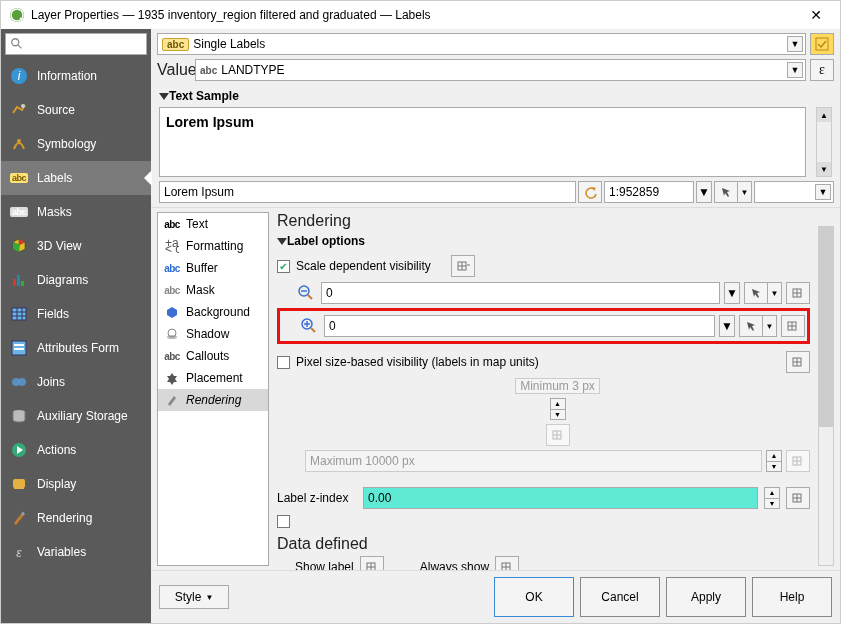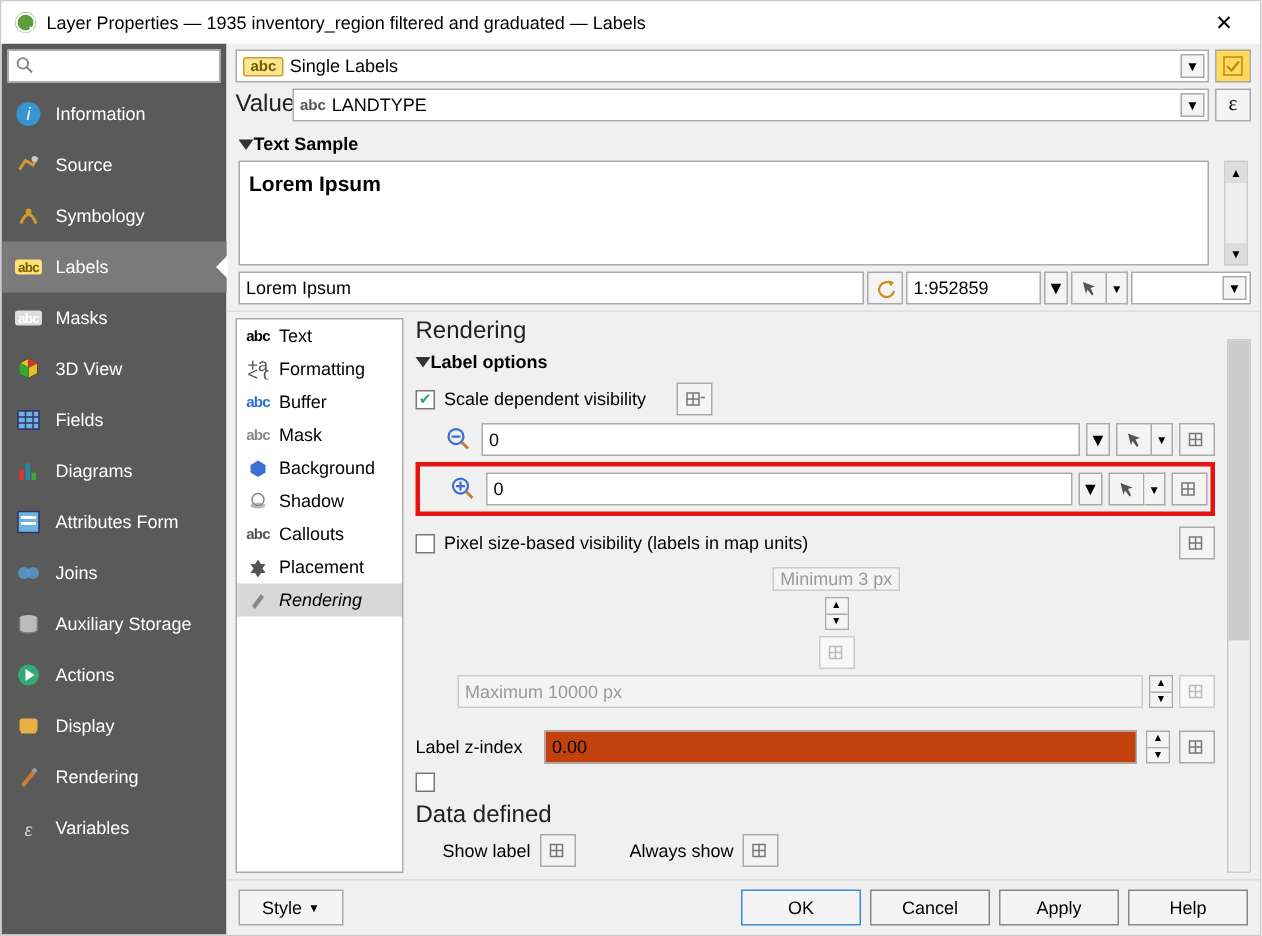--- a/index.html
+++ b/index.html
@@ -61,21 +61,21 @@
 .scalefield.disabled .numbox { background:#f4f4f4; color:#999; border-color:#ccc;}
 .sqbtn.disabled { background:#f8f8f8; color:#bbb; border-color:#ccc;}
 .redbox { border:3px solid #e81212; padding:2px; margin:2px 0;}
 .spin { display:inline-flex; flex-direction:column; border:1px solid #aaa; width:16px; height:22px;}
 .spin div{flex:1; display:flex;align-items:center;justify-content:center; font-size:7px; background:#f4f4f4;}
 .spin div:first-child{border-bottom:1px solid #aaa;}
 
 .footer { display:flex; gap:6px; padding:6px 8px; align-items:center; border-top:1px solid #ddd;}
 .footer .stylebtn { width:70px; height:24px; border:1px solid #aaa; background:#f4f4f4; display:flex; align-items:center; justify-content:center; gap:4px;}
 .footer .spacer { flex:1;}
-.footer .btn { width:80px; height:24px; border:1px solid #888; background:#f4f4f4; display:flex; align-items:center; justify-content:center; cursor:pointer;}
+.footer .btn { width:80px; height:40px; border:1px solid #888; background:#f4f4f4; display:flex; align-items:center; justify-content:center; cursor:pointer;}
 .footer .btn.primary { border-color:#3b8bd4;}
 
 .ic-abc { font-size:9px; font-weight:bold; letter-spacing:-0.5px;}
 .ic-yellow { background:#ffe17a; border-radius:2px; padding:0 2px; color:#7a5c00;}
 .lbl-small { font-size:16px; color:#222;}
 svg { display:block;}
 </style>
 </head>
 <body>
 
@@ -145,38 +145,38 @@
               <path d="M9 2v13M3 5l6 3 6-3" stroke="#333" stroke-width="0.5" fill="none"></path>
               <path d="M9 2l6 3-6 3z" fill="#d33"></path>
               <path d="M3 5l6 3v7l-6-3z" fill="#3a3"></path>
             </svg>
           </span>
         <span>3D View</span>
       </div>
       <div class="item">
         <span class="ic">
             <svg width="18" height="18">
+              <rect x="3" y="8" width="3" height="7" fill="#d33"></rect>
+              <rect x="7" y="4" width="3" height="11" fill="#28a"></rect>
+              <rect x="11" y="10" width="3" height="5" fill="#3a3"></rect>
+            </svg>
+          </span>
+        <span>Diagrams</span>
+      </div>
+      <div class="item">
+        <span class="ic">
+            <svg width="18" height="18">
               <rect x="2" y="3" width="14" height="12" fill="#6bb3e0" stroke="#336"></rect>
               <line x1="2" y1="7" x2="16" y2="7" stroke="#336"></line>
               <line x1="2" y1="11" x2="16" y2="11" stroke="#336"></line>
               <line x1="7" y1="3" x2="7" y2="15" stroke="#336"></line>
               <line x1="12" y1="3" x2="12" y2="15" stroke="#336"></line>
             </svg>
           </span>
         <span>Fields</span>
-      </div>
-      <div class="item">
-        <span class="ic">
-            <svg width="18" height="18">
-              <rect x="3" y="8" width="3" height="7" fill="#d33"></rect>
-              <rect x="7" y="4" width="3" height="11" fill="#28a"></rect>
-              <rect x="11" y="10" width="3" height="5" fill="#3a3"></rect>
-            </svg>
-          </span>
-        <span>Diagrams</span>
       </div>
       <div class="item">
         <span class="ic">
             <svg width="18" height="18">
               <rect x="2" y="2" width="14" height="14" fill="#6bb3e0" stroke="#336"></rect>
               <rect x="4" y="5" width="10" height="2" fill="#fff"></rect>
               <rect x="4" y="9" width="10" height="2" fill="#fff"></rect>
             </svg>
           </span>
         <span>Attributes Form</span>
@@ -484,21 +484,21 @@
             <div class="sqbtn disabled">
                 <svg width="14" height="14">
                   <rect x="2" y="3" width="8" height="8" fill="none" stroke="#bbb"></rect>
                   <path d="M6 3v8M2 7h8" stroke="#bbb"></path>
                 </svg>
               </div>
           </div>
 
           <div class="opt-row" style="margin-top:10px;">
             <span style="width:80px;">Label z-index</span>
-            <div class="numbox" style="flex:1;border:1px solid #aaa;background:#c2410c;height:22px;padding:0 4px;display:flex;align-items:center;">
+            <div class="numbox" style="flex:1;border:1px solid #aaa;background:#5eead4;height:22px;padding:0 4px;display:flex;align-items:center;">
                 <span>0.00</span>
               </div>
             <div class="spin">
                 <div>▲</div>
                 <div>▼</div>
               </div>
             <div class="sqbtn">
                 <svg width="14" height="14">
                   <rect x="2" y="3" width="8" height="8" fill="none" stroke="#777"></rect>
                   <path d="M6 3v8M2 7h8" stroke="#777"></path>

